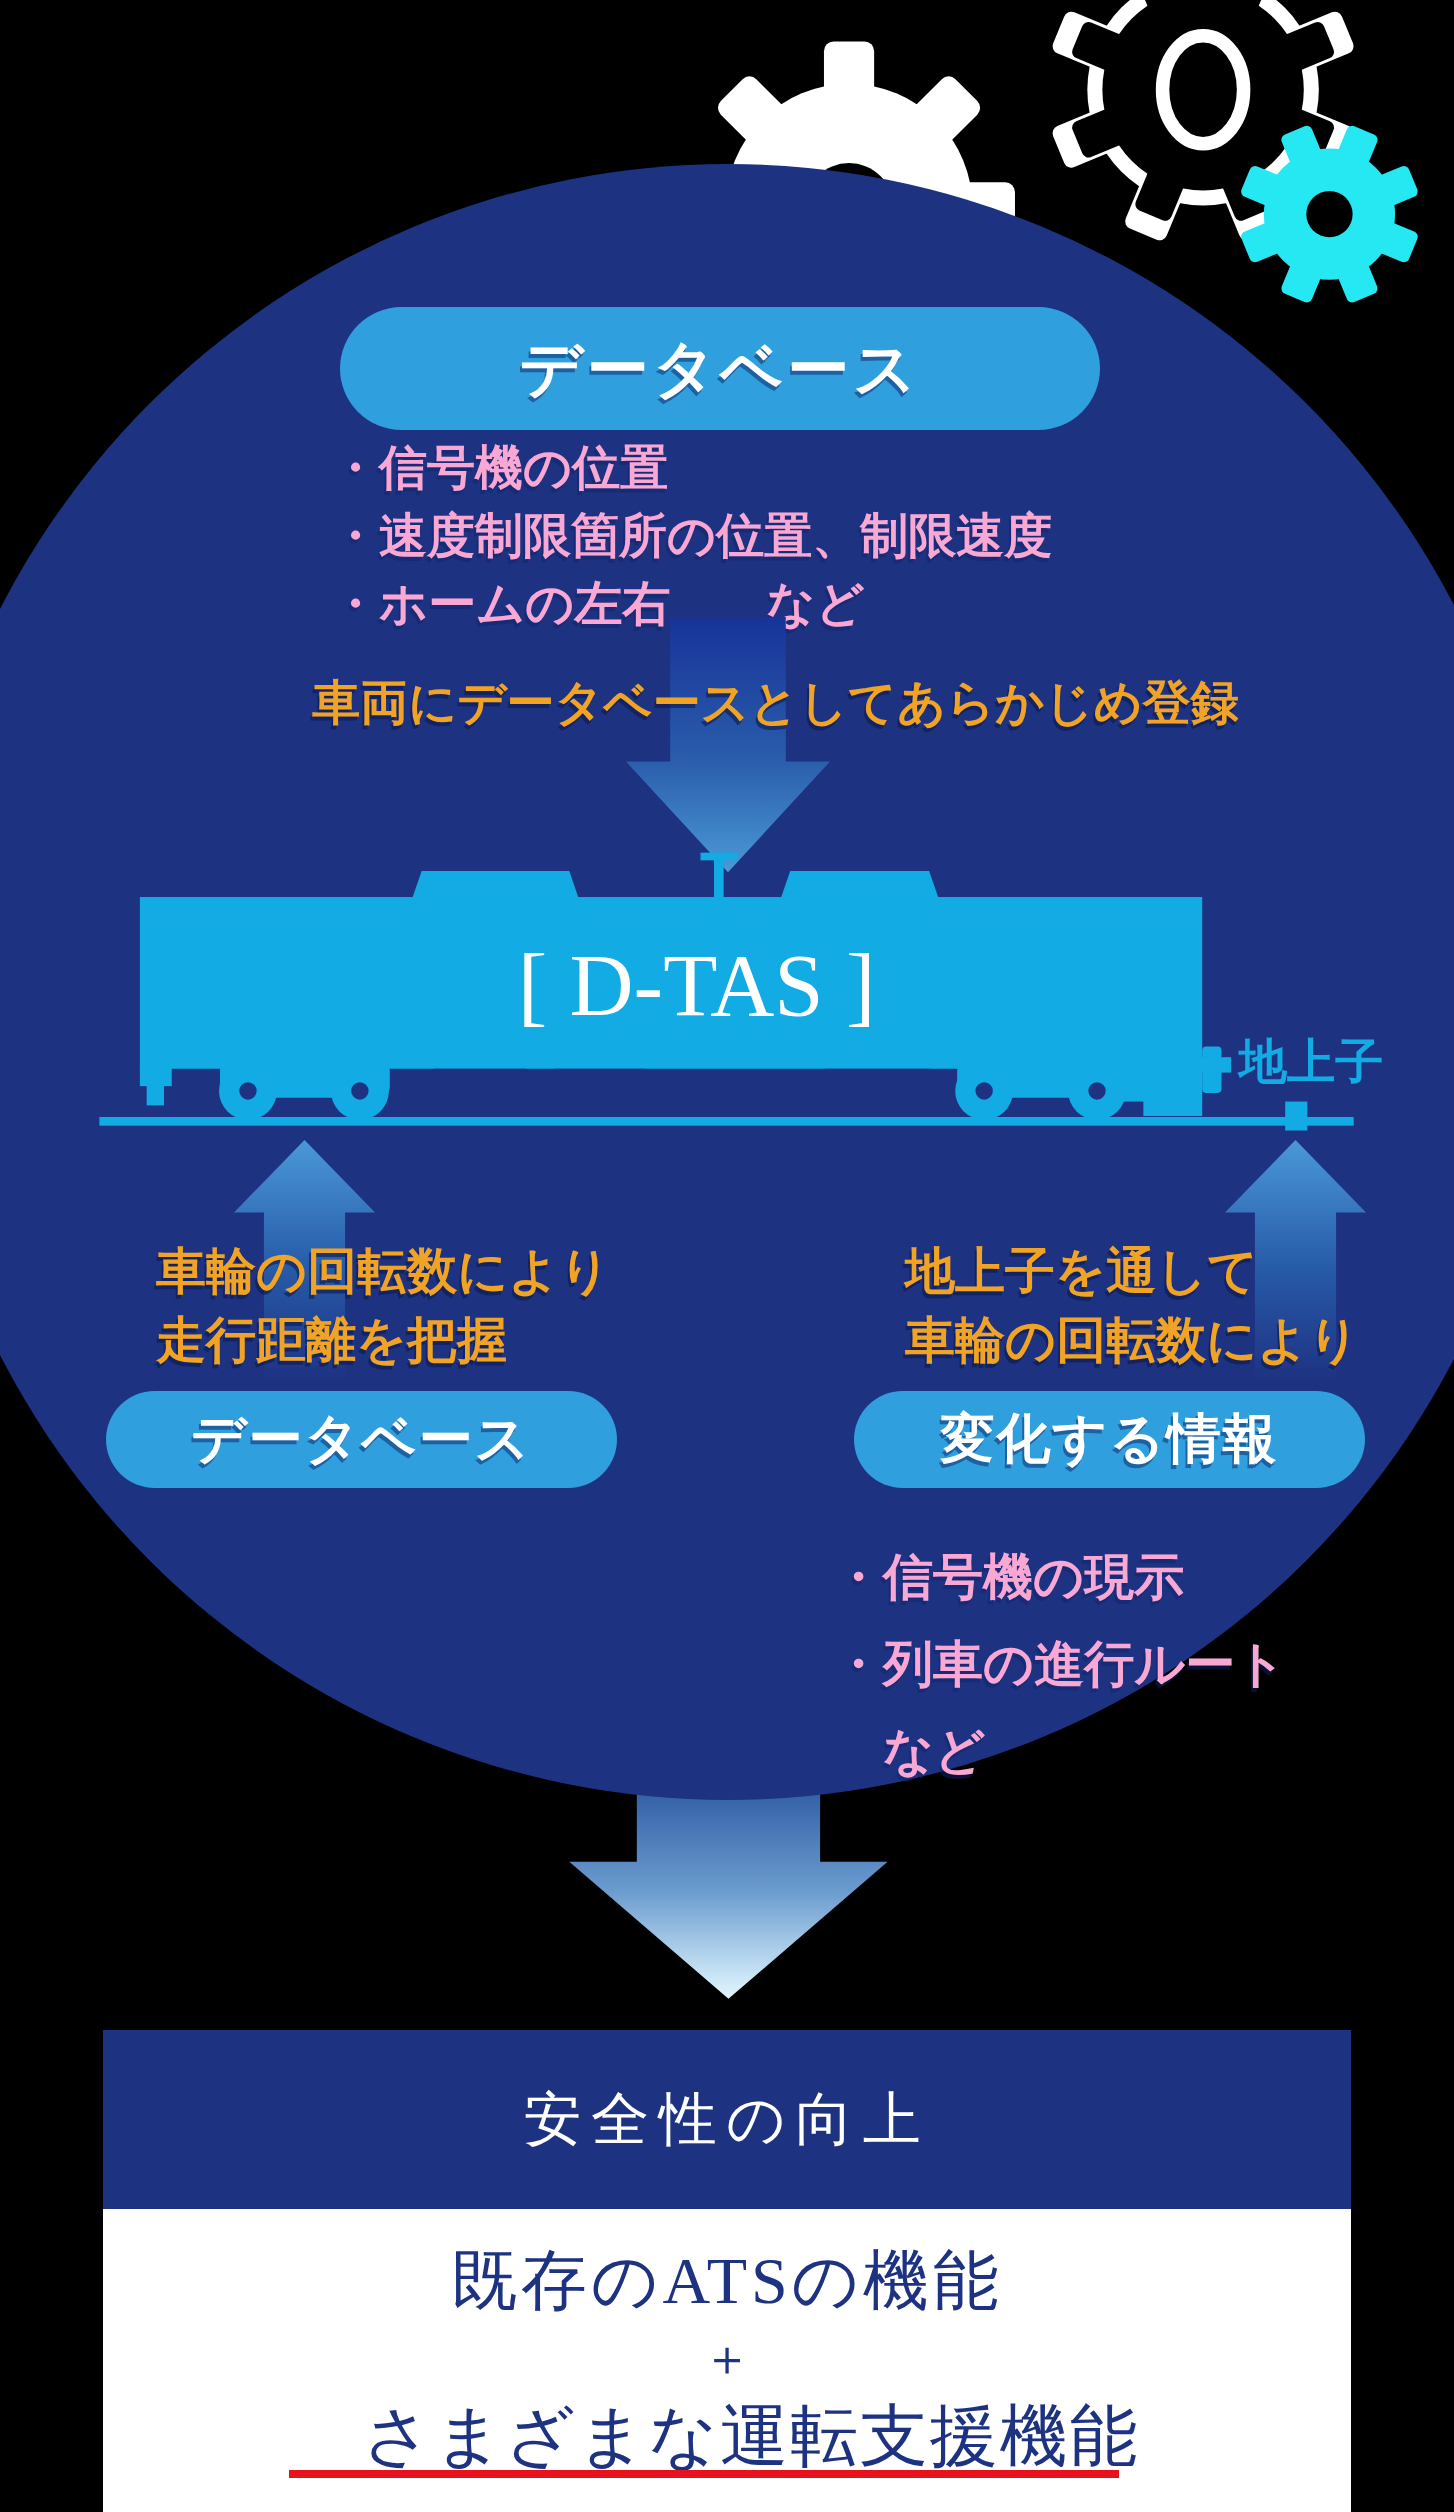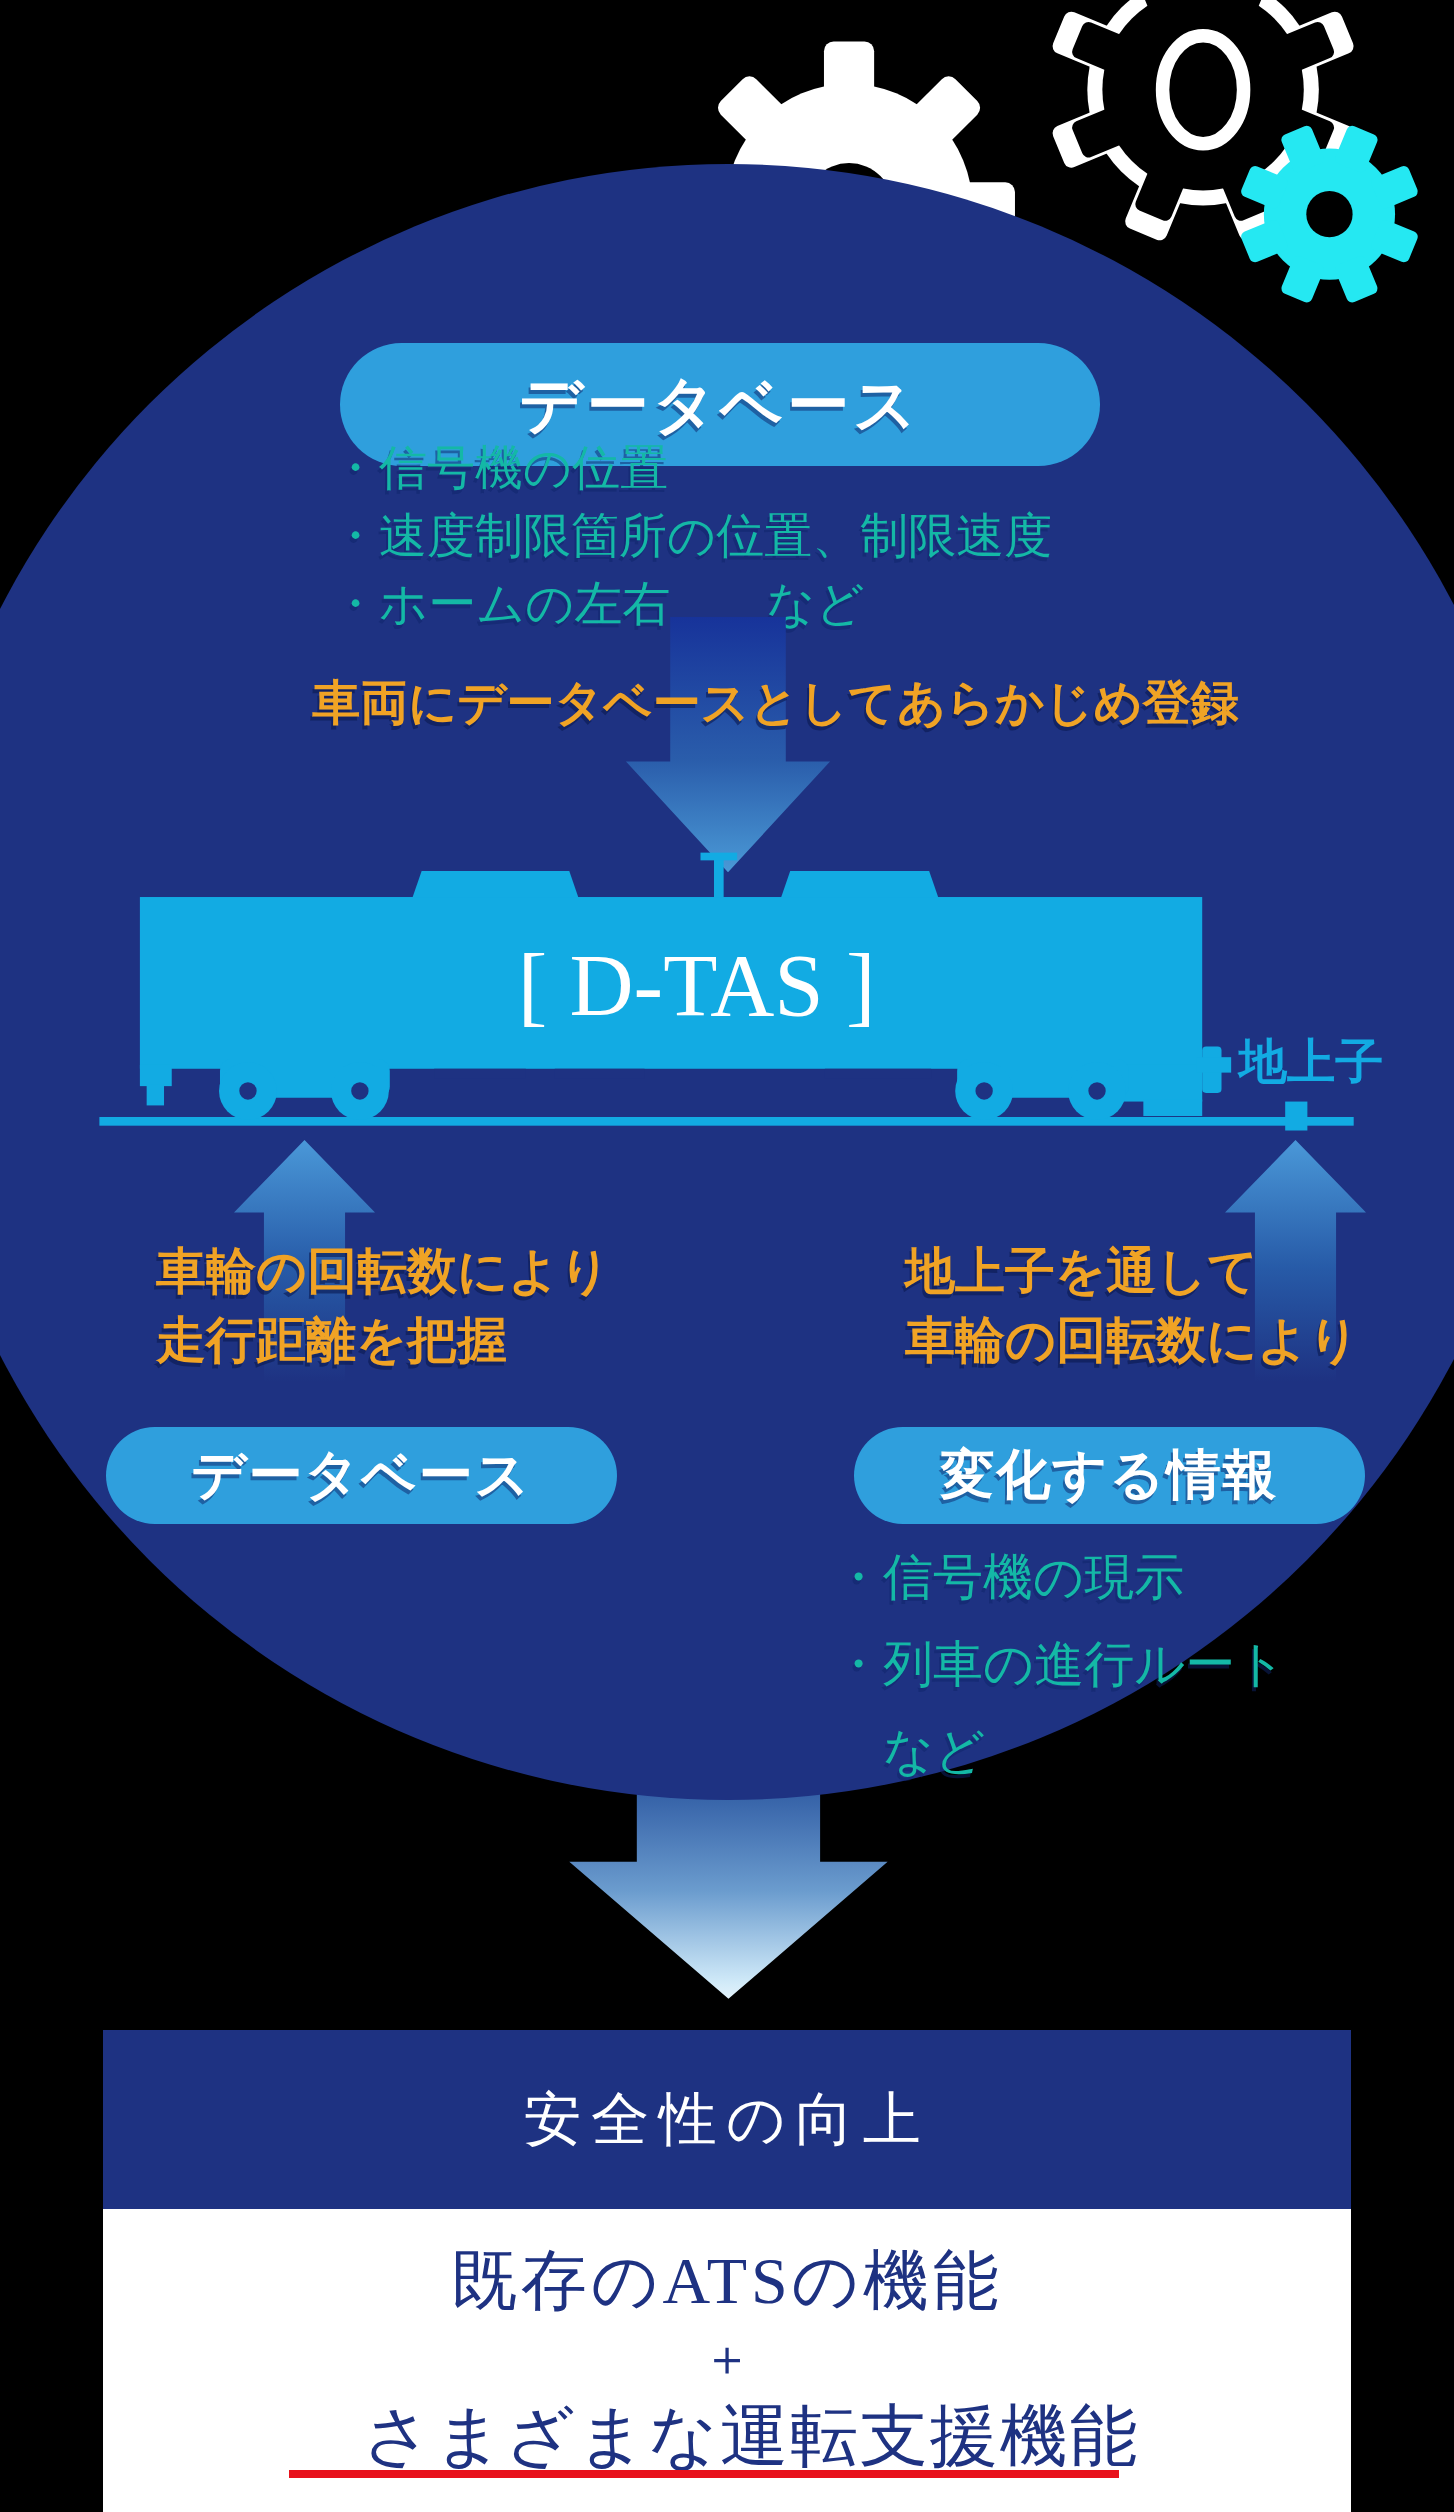--- a/index.html
+++ b/index.html
@@ -12,28 +12,27 @@
   .main-circle{
     left:-90px;top:164px;width:1636px;height:1636px;border-radius:50%;
     background:#1e3282;z-index:2;
   }
   .z1{z-index:1}.z3{z-index:3}
   
   .pill{
     background:#2f9fdd;border-radius:964px;display:flex;align-items:center;justify-content:center;
     color:#fff;font-weight:bold;z-index:3;
     text-shadow:-1.9px 3.9px 0 rgba(13,35,105,.5);
-    margin-top:36px;
   }
   .pill-top{left:340px;top:307px;width:760px;height:123px;font-size:62px;letter-spacing:3.9px;}
   .pill-small{width:511px;height:97px;font-size:54px;letter-spacing:1.9px;}
   .pill-left{left:106px;top:1391px;}
   .pill-right{left:854px;top:1391px;}
   
-  .list{color:#14b8a6;font-weight:normal;z-index:3;text-shadow:-1.9px 3.9px 0 rgba(13,35,105,.5);}
+  .list{color:#f9a8d4;font-weight:bold;z-index:3;text-shadow:-1.9px 3.9px 0 rgba(13,35,105,.5);}
   .db-list{left:331px;top:434px;font-size:48px;line-height:68px;}
   .chg-list{left:833px;top:1534px;font-size:50px;line-height:87px;}
   
   .orange{color:#f0a325;font-weight:bold;z-index:4;text-shadow:-1.9px 3.9px 0 rgba(10,25,80,.6);padding-left:48px;}
   .register-caption{left:0;top:671px;width:1455px;text-align:center;font-size:48px;}
   .caption-left{left:108px;top:1237px;font-size:50px;line-height:69px;}
   .caption-right{left:857px;top:1237px;font-size:50px;line-height:69px;}
   
   .result-box{left:103px;top:2030px;width:1248px;height:482px;background:#fff;z-index:3;
     font-family:"Liberation Serif","DejaVu Serif",serif;}

